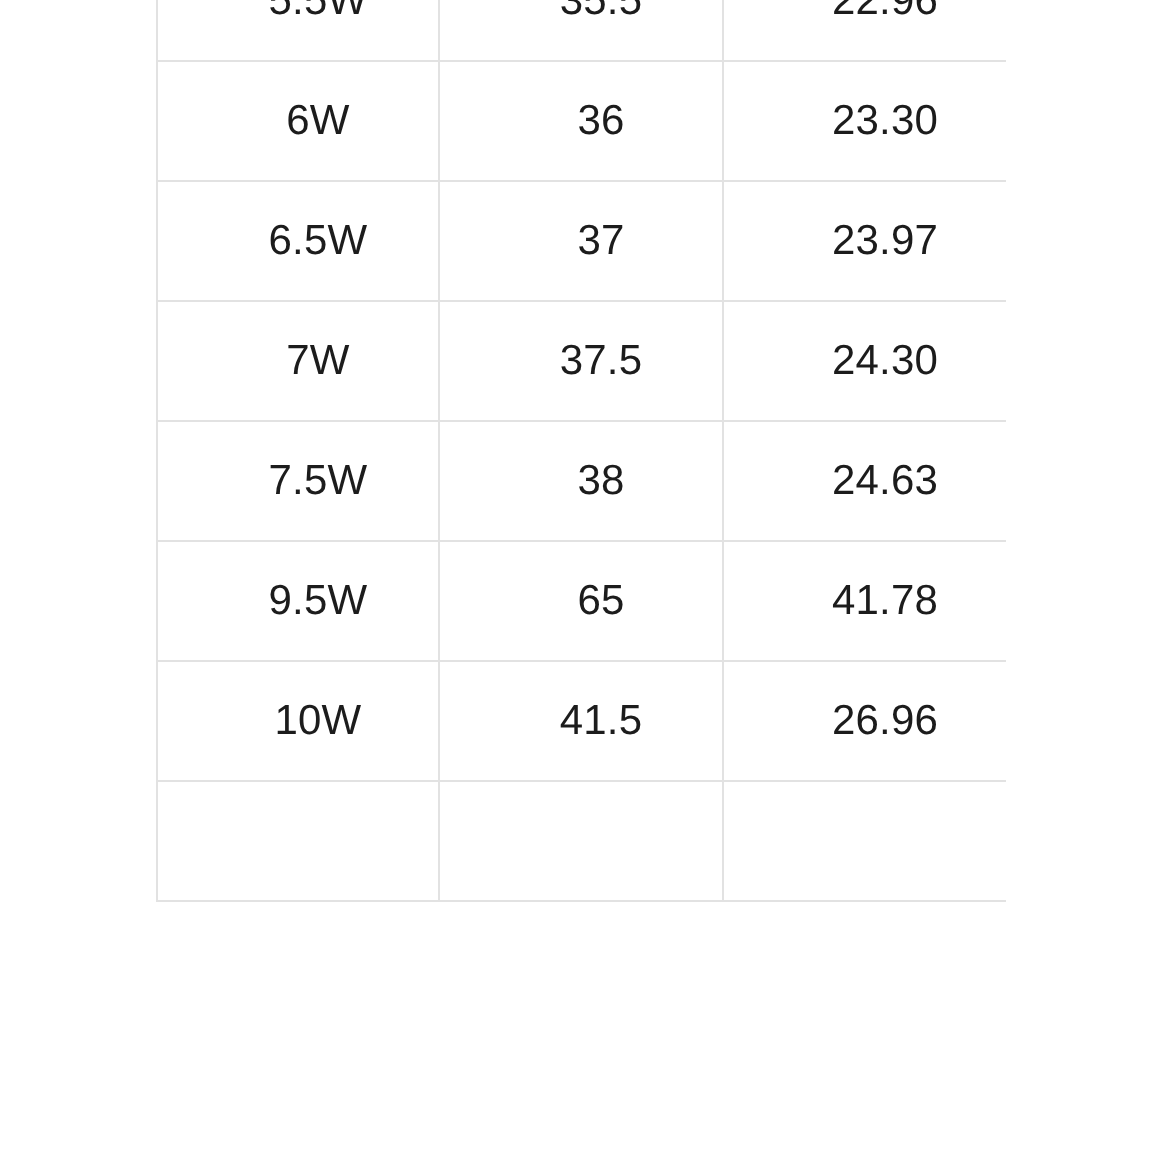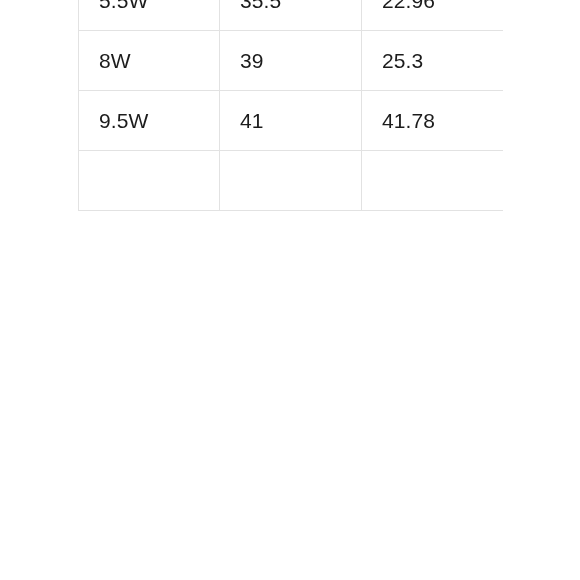--- a/index.html
+++ b/index.html
@@ -11,20 +11,21 @@
     width: 580px;
     height: 580px;
     overflow: hidden;
     font-family: "Liberation Sans", sans-serif;
   }
   #page {
     position: relative;
     width: 580px;
     height: 580px;
     background: #ffffff;
+    text-align: center;
   }
   
   #table-viewport {
     position: absolute;
     left: 78px;
     top: -30px;
     width: 425px;
     overflow: hidden;
   }
   table.size-table {
@@ -69,28 +70,48 @@
           <col class="c1">
           <col class="c2">
       </colgroup>
       <tbody>
         <tr>
           <td>5.5W</td>
           <td>35.5</td>
           <td>22.96</td>
         </tr>
         <tr>
-          <td>8W</td>
-          <td>39</td>
-          <td>25.3</td>
+          <td>6W</td>
+          <td>36</td>
+          <td>23.30</td>
+        </tr>
+        <tr>
+          <td>6.5W</td>
+          <td>37</td>
+          <td>23.97</td>
+        </tr>
+        <tr>
+          <td>7W</td>
+          <td>37.5</td>
+          <td>24.30</td>
+        </tr>
+        <tr>
+          <td>7.5W</td>
+          <td>38</td>
+          <td>24.63</td>
         </tr>
         <tr>
           <td>9.5W</td>
-          <td>41</td>
+          <td>65</td>
           <td>41.78</td>
+        </tr>
+        <tr>
+          <td>10W</td>
+          <td>41.5</td>
+          <td>26.96</td>
         </tr>
         <tr>
           <td></td>
           <td></td>
           <td></td>
         </tr>
       </tbody>
     </table>
   </div>
 </div>

